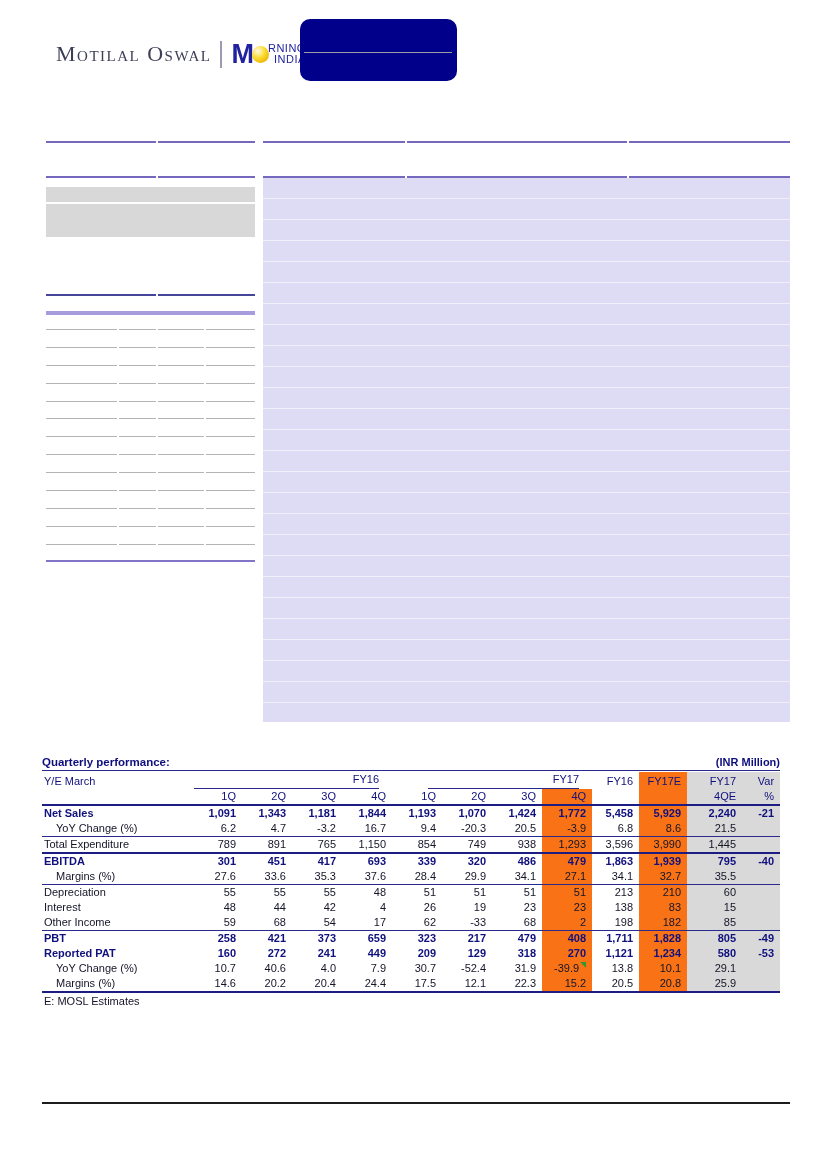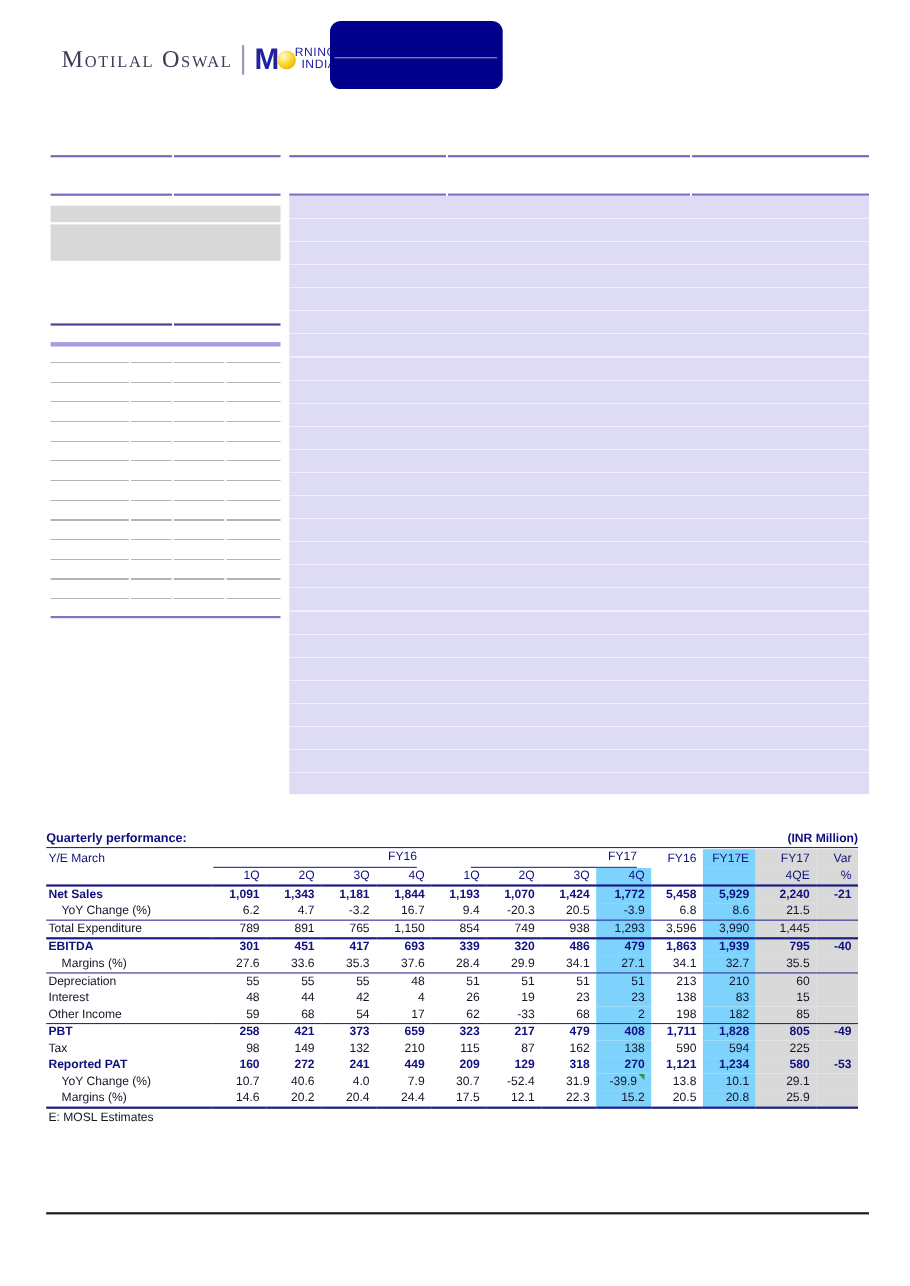--- a/index.html
+++ b/index.html
@@ -49,21 +49,21 @@
      white-space:nowrap;overflow:visible;font-weight:normal;}
   table.qt .lbl{text-align:left;padding:0 0 0 2px;}
   table.qt .ind{padding-left:14px;}
   th.hdr,td.hdr{color:#10107e;font-weight:bold;}
   tr.h1 th{vertical-align:bottom;}
   th.grp{text-align:center;padding:0;}
   th.grp .grpline{display:block;border-bottom:1.5px solid #28288e;padding-bottom:1px;}
   th.grp .g1{margin:0 7px 0 2px;}
   th.grp .g2{margin:0 7px 0 36px;}
   tr.h2 td,tr.h2 th{border-bottom:2px solid #1c1c82;}
-  .c-lav{background:#7dd3fc;}
+  .c-lav{background:#f97316;}
   .c-gray{background:#d9d9d9;}
   tr.bold-row td{color:#10107e;font-weight:bold;}
   tr.bb-thin td{border-bottom:1px solid #2a2a8e;}
   tr.bb-thick td{border-bottom:2px solid #1c1c82;text-align:right;}
   .flag{display:inline-block;width:6px;height:6px;margin-left:1px;vertical-align:4px;
         background:#2d9a2d;clip-path:polygon(0 0,100% 0,100% 100%);}
   .qt-foot{padding:2px 0 0 2px;color:#141428;font-size:11px;}
 </style>
 </head>
 <body>
@@ -287,35 +287,20 @@
             <td>659</td>
             <td>323</td>
             <td>217</td>
             <td>479</td>
             <td class="c-lav">408</td>
             <td>1,711</td>
             <td class="c-lav">1,828</td>
             <td class="c-gray">805</td>
             <td class="c-gray">-49</td>
           </tr>
-          <tr>
-            <td class="lbl">Tax</td>
-            <td>98</td>
-            <td>149</td>
-            <td>132</td>
-            <td>210</td>
-            <td>115</td>
-            <td>87</td>
-            <td>162</td>
-            <td class="c-lav">138</td>
-            <td>590</td>
-            <td class="c-lav">594</td>
-            <td class="c-gray">225</td>
-            <td class="c-gray"></td>
-          </tr>
           <tr class="bold-row">
             <td class="lbl">Reported PAT</td>
             <td>160</td>
             <td>272</td>
             <td>241</td>
             <td>449</td>
             <td>209</td>
             <td>129</td>
             <td>318</td>
             <td class="c-lav">270</td>

